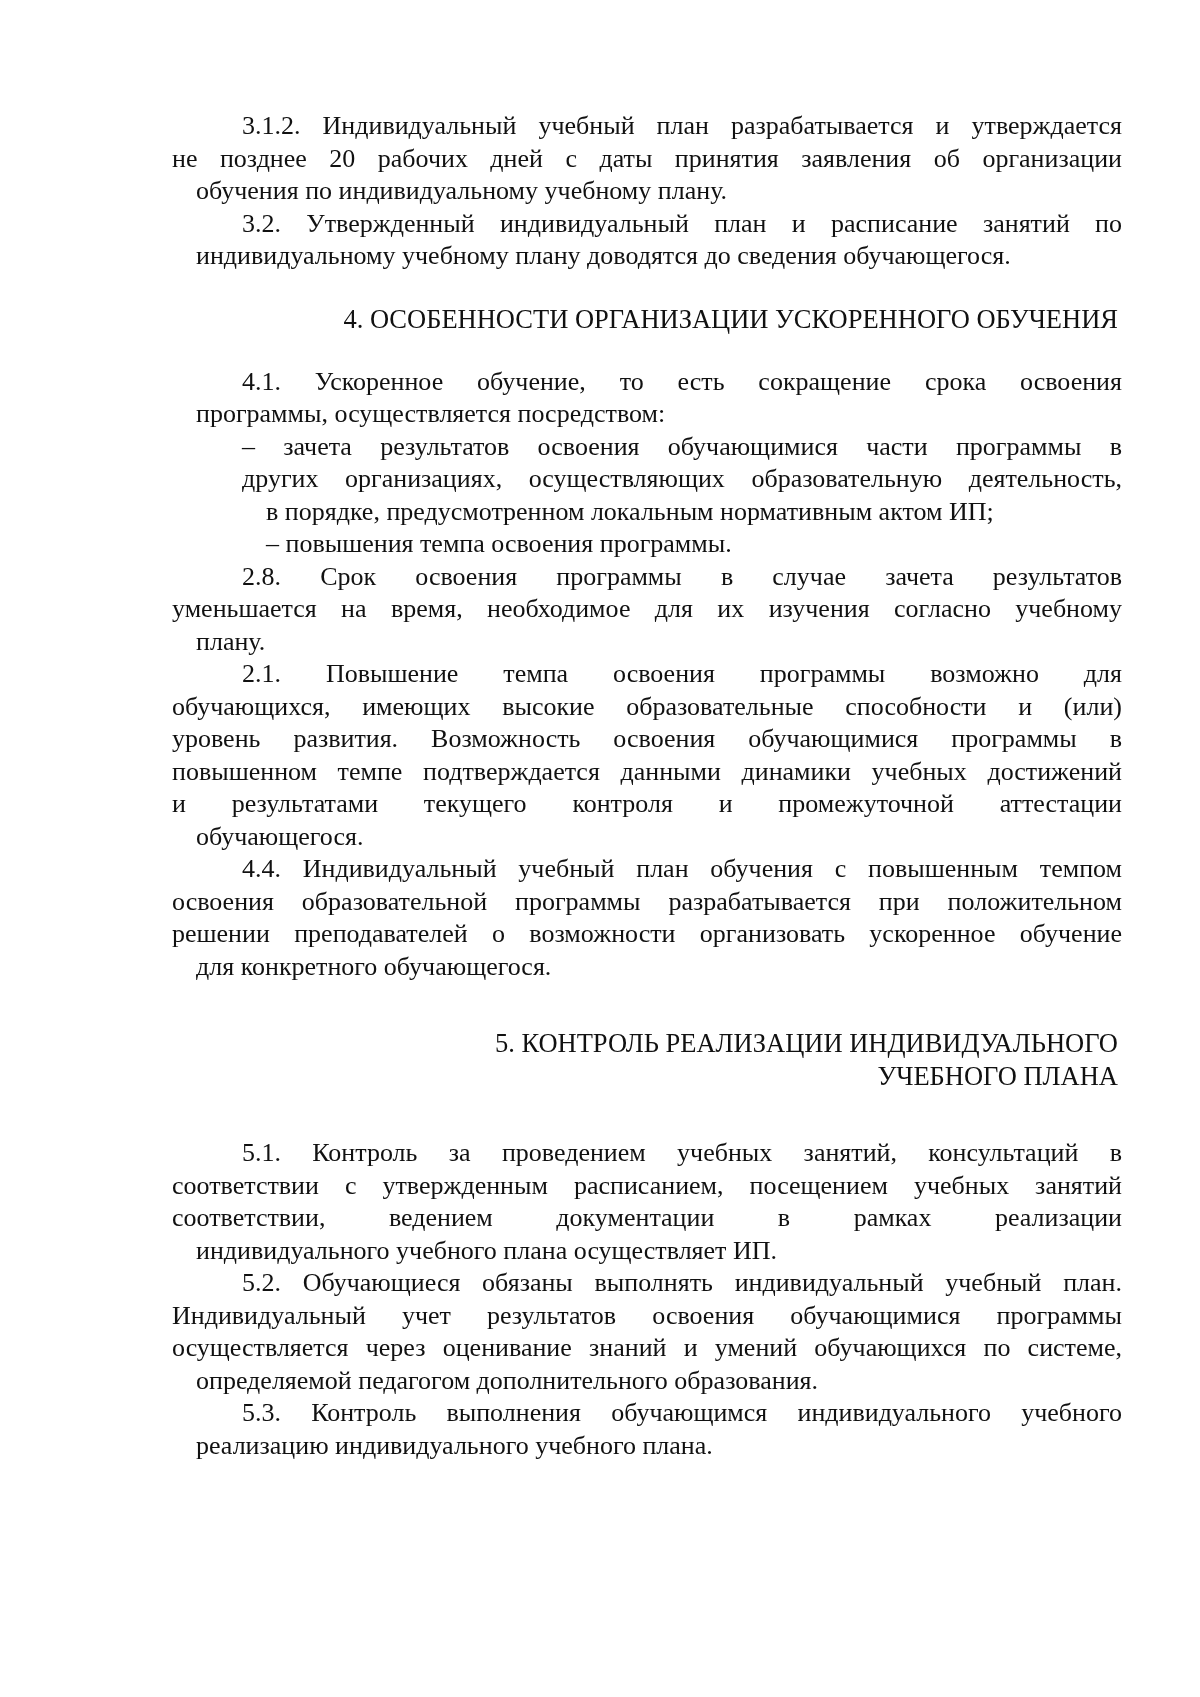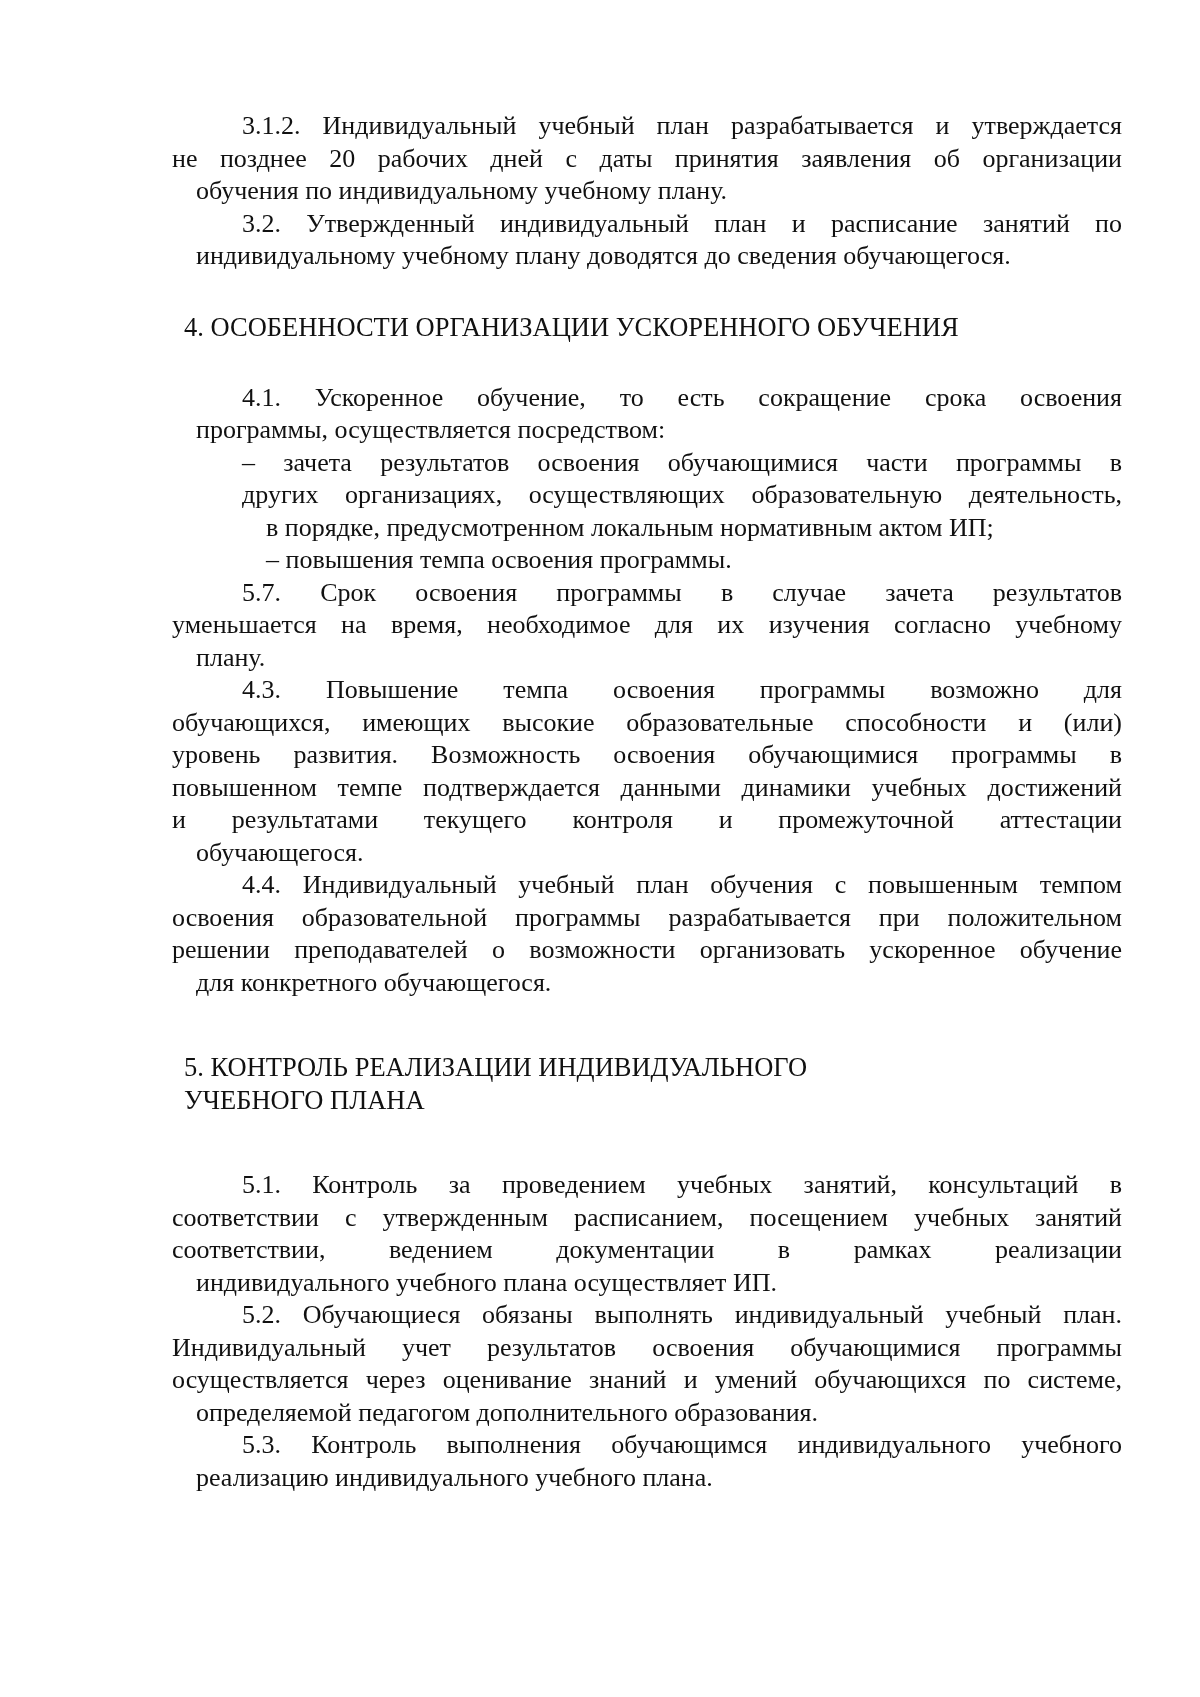--- a/index.html
+++ b/index.html
@@ -42,22 +42,22 @@
     }
     .indent {
       padding-left: 70px;
     }
     .dash-indent {
       padding-left: 70px;
     }
     .heading {
       font-size: 26.5px;
       line-height: 33px;
-      text-align: left;
-      margin: 12px;
+      text-align: right;
+      margin: 4px;
       text-transform: none;
     }
     .gap-s { height: 26px; }
     .gap-l { height: 40px; }
   </style>
 </head>
 <body>
 
 <div class="page">
 
@@ -89,27 +89,27 @@
     <span class="line">– зачета результатов освоения обучающимися части программы в</span>
     <span class="line">других организациях, осуществляющих образовательную деятельность,</span>
     <span class="line last">в порядке, предусмотренном локальным нормативным актом ИП;</span>
   </div>
 
   <div class="para dash-indent">
     <span class="line last">– повышения темпа освоения программы.</span>
   </div>
 
   <div class="para">
-    <span class="line indent">5.7. Срок освоения программы в случае зачета результатов</span>
+    <span class="line indent">2.8. Срок освоения программы в случае зачета результатов</span>
     <span class="line">уменьшается на время, необходимое для их изучения согласно учебному</span>
     <span class="line last">плану.</span>
   </div>
 
   <div class="para">
-    <span class="line indent">4.3. Повышение темпа освоения программы возможно для</span>
+    <span class="line indent">2.1. Повышение темпа освоения программы возможно для</span>
     <span class="line">обучающихся, имеющих высокие образовательные способности и (или)</span>
     <span class="line">уровень развития. Возможность освоения обучающимися программы в</span>
     <span class="line">повышенном темпе подтверждается данными динамики учебных достижений</span>
     <span class="line">и результатами текущего контроля и промежуточной аттестации</span>
     <span class="line last">обучающегося.</span>
   </div>
 
   <div class="para">
     <span class="line indent">4.4. Индивидуальный учебный план обучения с повышенным темпом</span>
     <span class="line">освоения образовательной программы разрабатывается при положительном</span>

